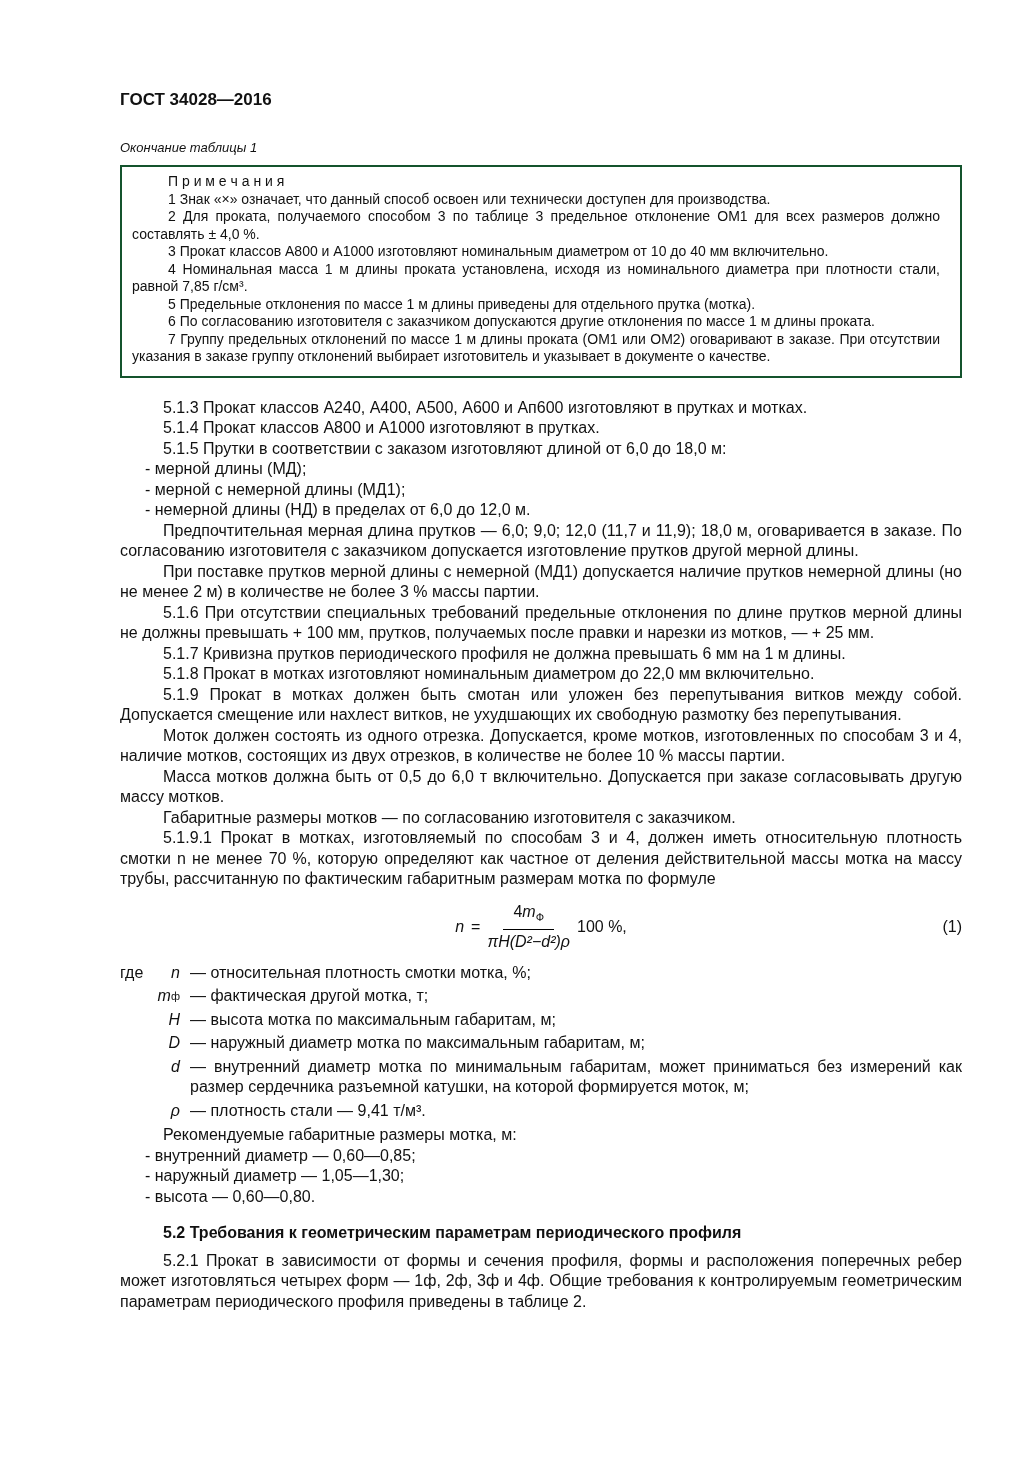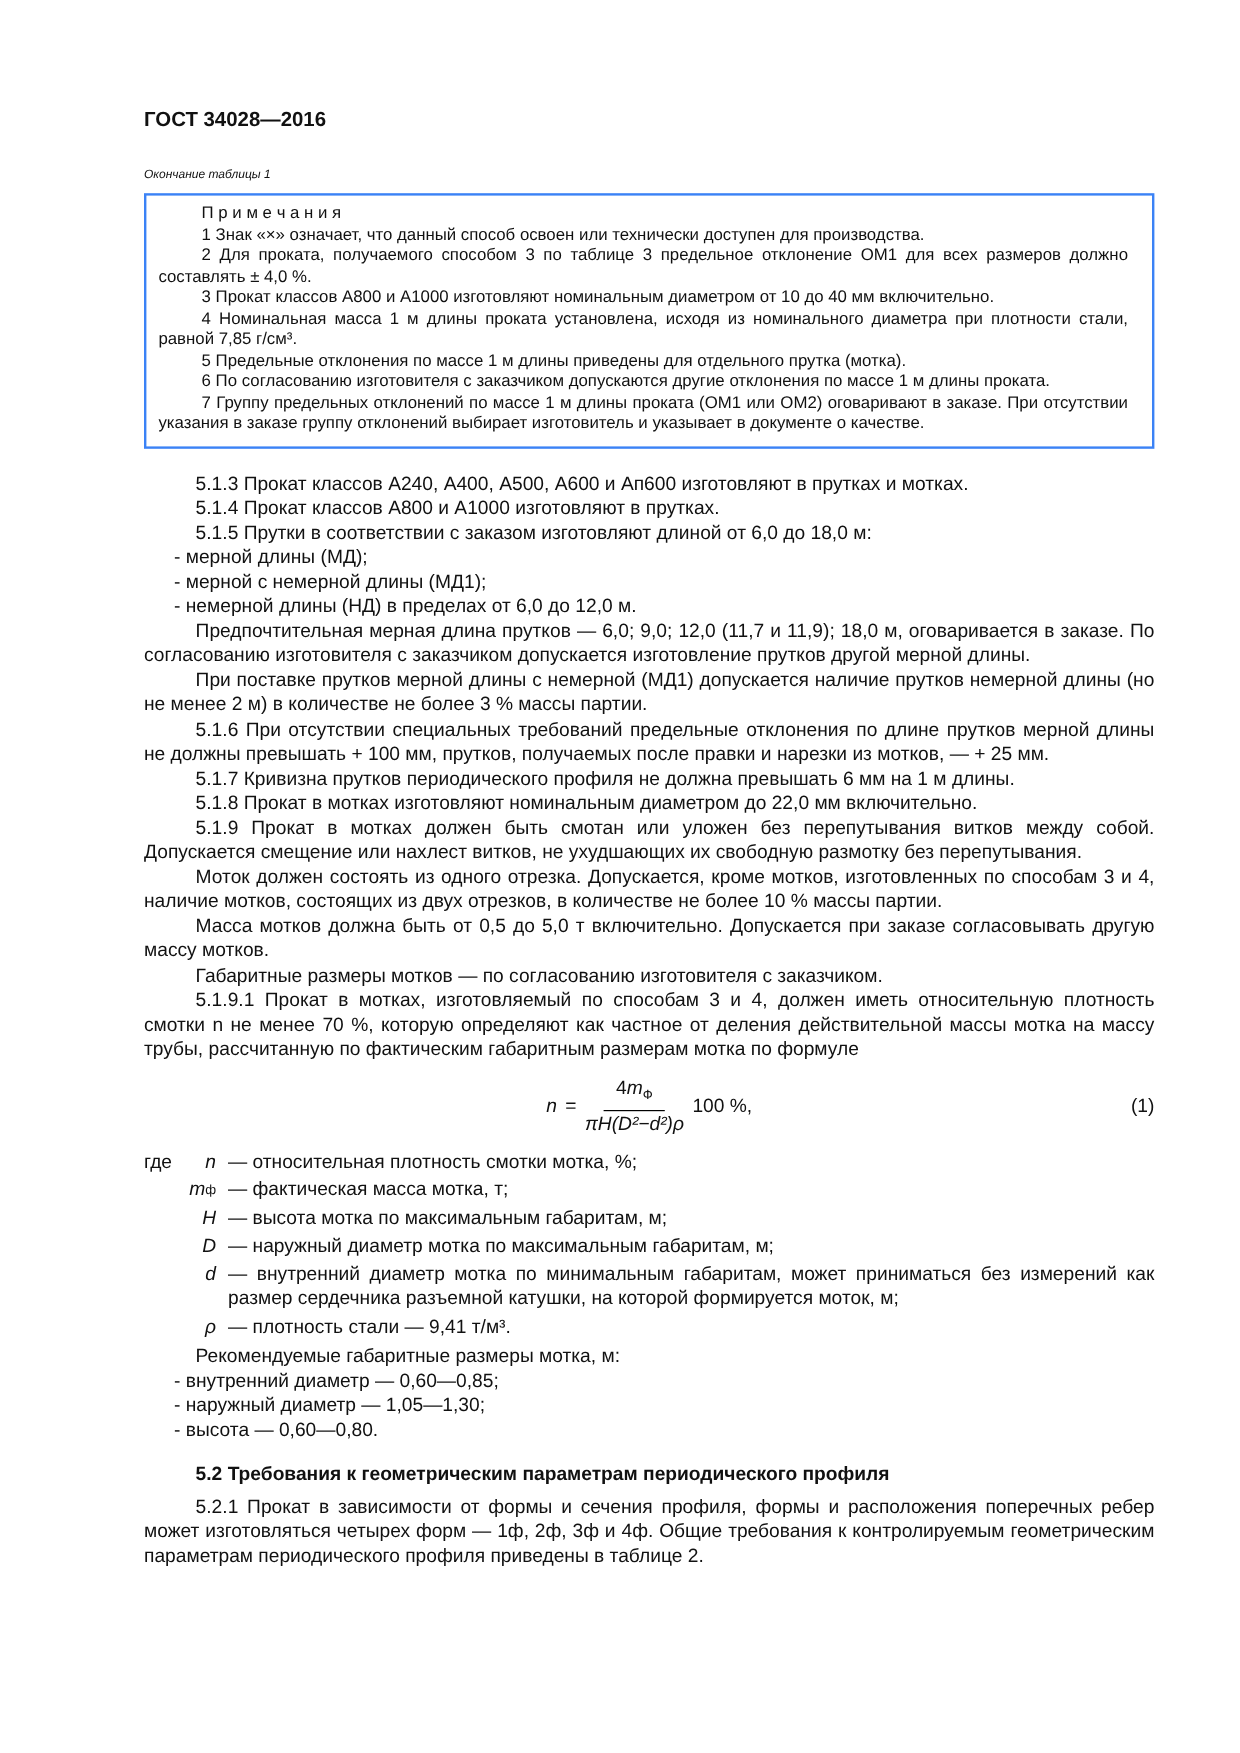--- a/index.html
+++ b/index.html
@@ -17,25 +17,25 @@
     background: #ffffff;
     overflow: hidden;
   }
   .doc-header {
     font-weight: bold;
     font-size: 17px;
     margin-bottom: 30px;
   }
   .table-caption {
     font-style: italic;
-    font-size: 10px;
+    font-size: 13px;
     margin-bottom: 10px;
   }
   .notes-box {
-    border: 2px solid #3b82f6;
+    border: 2px solid #14532d;
     padding: 6px 20px 10px 10px;
     font-size: 14px;
     line-height: 17.5px;
     margin-bottom: 20px;
   }
   .note-title { text-indent: 36px; }
   .note { text-align: justify; text-indent: 36px; }
   .body-text { font-size: 16px; line-height: 20.5px; }
   .para { text-align: justify; }
   .indent { text-indent: 43px; }
@@ -126,21 +126,21 @@
     <p class="para dash">- мерной длины (МД);</p>
     <p class="para dash">- мерной с немерной длины (МД1);</p>
     <p class="para dash">- немерной длины (НД) в пределах от 6,0 до 12,0 м.</p>
     <p class="para indent">Предпочтительная мерная длина прутков — 6,0; 9,0; 12,0 (11,7 и 11,9); 18,0 м, оговаривается в заказе. По согласованию изготовителя с заказчиком допускается изготовление прутков другой мерной длины.</p>
     <p class="para indent">При поставке прутков мерной длины с немерной (МД1) допускается наличие прутков немерной длины (но не менее 2 м) в количестве не более 3 % массы партии.</p>
     <p class="para indent">5.1.6 При отсутствии специальных требований предельные отклонения по длине прутков мерной длины не должны превышать + 100 мм, прутков, получаемых после правки и нарезки из мотков, — + 25 мм.</p>
     <p class="para indent">5.1.7 Кривизна прутков периодического профиля не должна превышать 6 мм на 1 м длины.</p>
     <p class="para indent">5.1.8 Прокат в мотках изготовляют номинальным диаметром до 22,0 мм включительно.</p>
     <p class="para indent">5.1.9 Прокат в мотках должен быть смотан или уложен без перепутывания витков между собой. Допускается смещение или нахлест витков, не ухудшающих их свободную размотку без перепутывания.</p>
     <p class="para indent">Моток должен состоять из одного отрезка. Допускается, кроме мотков, изготовленных по способам 3 и 4, наличие мотков, состоящих из двух отрезков, в количестве не более 10 % массы партии.</p>
-    <p class="para indent">Масса мотков должна быть от 0,5 до 5,0 т включительно. Допускается при заказе согласовывать другую массу мотков.</p>
+    <p class="para indent">Масса мотков должна быть от 0,5 до 6,0 т включительно. Допускается при заказе согласовывать другую массу мотков.</p>
     <p class="para indent">Габаритные размеры мотков — по согласованию изготовителя с заказчиком.</p>
     <p class="para indent">5.1.9.1 Прокат в мотках, изготовляемый по способам 3 и 4, должен иметь относительную плотность смотки n не менее 70 %, которую определяют как частное от деления действительной массы мотка на массу трубы, рассчитанную по фактическим габаритным размерам мотка по формуле</p>
 
     <div class="formula-row">
       <div class="formula">
         <i>n</i>
         <span>=</span>
         <span class="frac">
           <span class="num"><span>4</span><i>m</i><sub>Ф</sub></span>
           <i class="den">πH(D²−d²)ρ</i>
@@ -158,21 +158,21 @@
             <sub></sub>
           </span>
         <span class="def-text">— относительная плотность смотки мотка, %;</span>
       </div>
       <div class="def-row">
         <span class="def-term">
             <span class="lead"></span>
             <i>m</i>
             <sub>ф</sub>
           </span>
-        <span class="def-text">— фактическая масса мотка, т;</span>
+        <span class="def-text">— фактическая другой мотка, т;</span>
       </div>
       <div class="def-row">
         <span class="def-term">
             <span class="lead"></span>
             <i>H</i>
             <sub></sub>
           </span>
         <span class="def-text">— высота мотка по максимальным габаритам, м;</span>
       </div>
       <div class="def-row">

